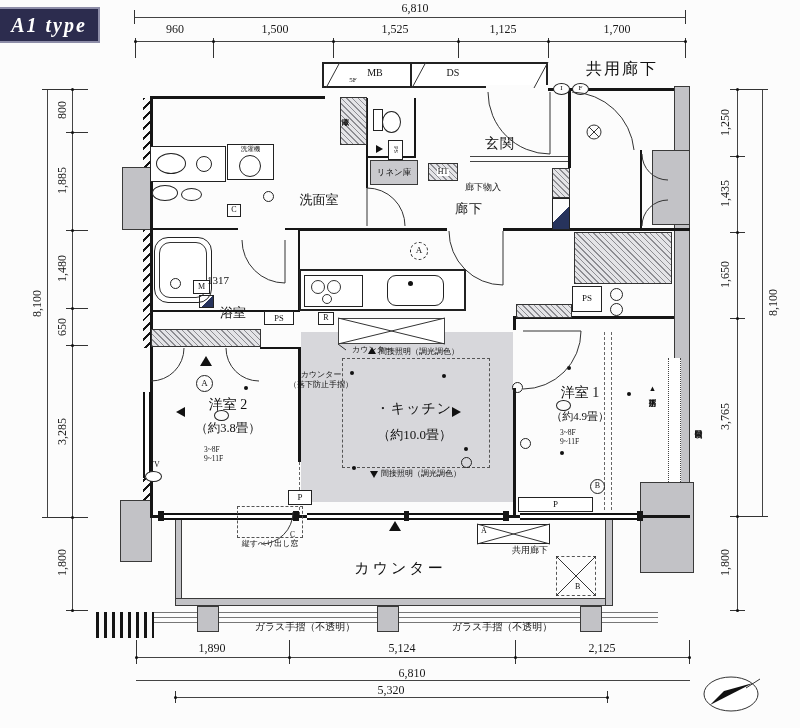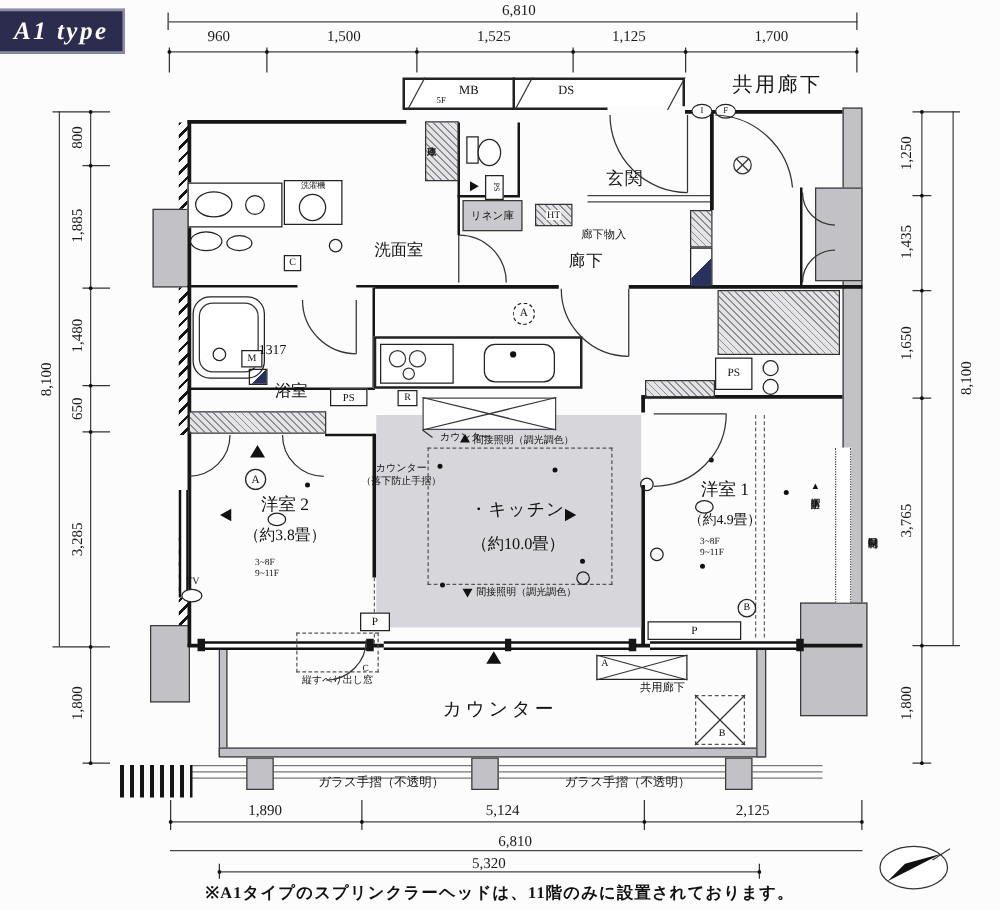--- a/index.html
+++ b/index.html
@@ -128,21 +128,20 @@
   <div class="a txt dim c" style="left:372px;top:641px;width:60px;height:14px;">5,124</div>
   <div class="a txt dim c" style="left:572px;top:641px;width:60px;height:14px;">2,125</div>
   <div class="a line" style="left:136px;top:680px;width:554px;height:1px;"></div>
   <div class="a txt dim c" style="left:382px;top:666px;width:60px;height:14px;">6,810</div>
   <div class="a line" style="left:175px;top:697px;width:433px;height:1px;"></div>
   <div class="a tick" style="left:175px;top:691px;width:1px;height:12px;"></div>
   <div class="a tick" style="left:607px;top:691px;width:1px;height:12px;"></div>
   <div class="a tdot" style="left:174px;top:696px;"></div>
   <div class="a tdot" style="left:606px;top:696px;"></div>
   <div class="a txt dim c" style="left:361px;top:683px;width:60px;height:14px;">5,320</div>
-  <div class="a txt c" style="left:60px;top:705px;width:680px;height:18px;font-size:13px;font-weight:bold;letter-spacing:1px;">※A1タイプのスプリンクラーヘッドは、11階のみに設置されております。</div>
 
   <div class="a gray" style="left:122px;top:167px;width:30px;height:63px;"></div>
   <div class="a gray" style="left:120px;top:500px;width:32px;height:62px;"></div>
   <div class="a gray" style="left:674px;top:86px;width:16px;height:476px;"></div>
   <div class="a gray" style="left:652px;top:150px;width:38px;height:75px;"></div>
   <div class="a gray" style="left:640px;top:482px;width:54px;height:91px;"></div>
   <div class="a gray" style="left:175px;top:517px;width:7px;height:88px;"></div>
   <div class="a gray" style="left:175px;top:598px;width:437px;height:8px;"></div>
   <div class="a gray" style="left:605px;top:517px;width:8px;height:89px;"></div>
 

